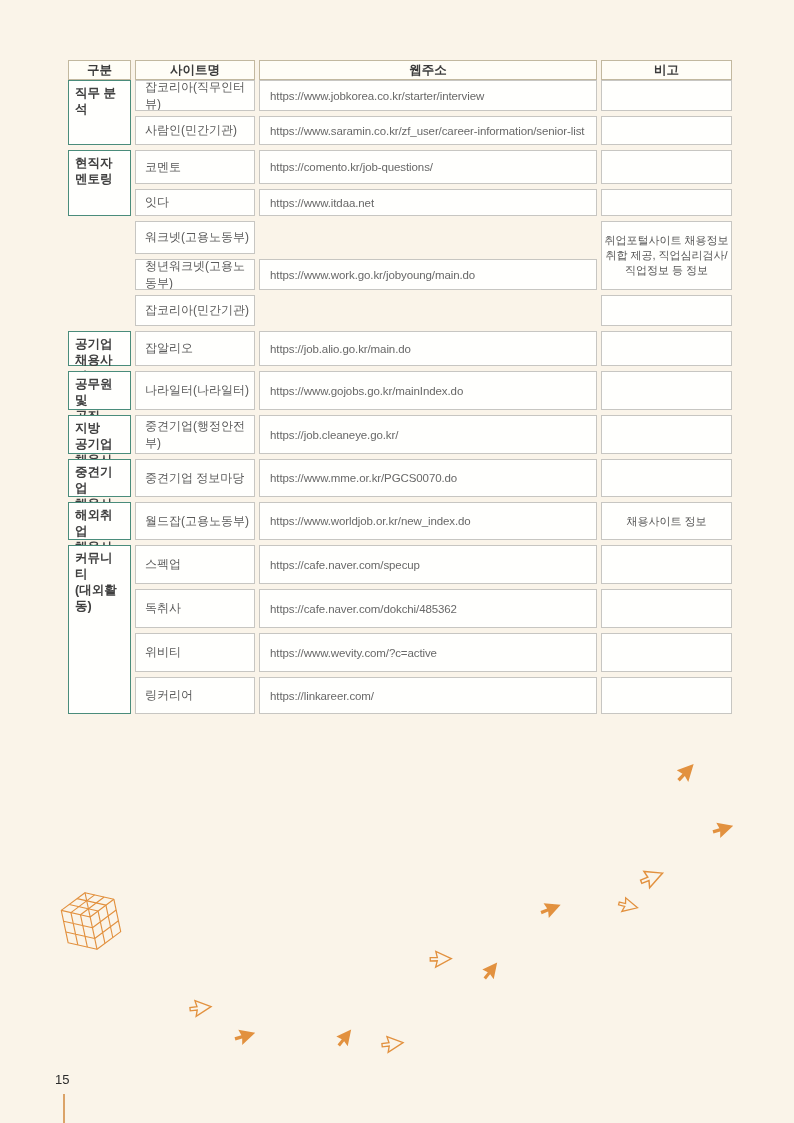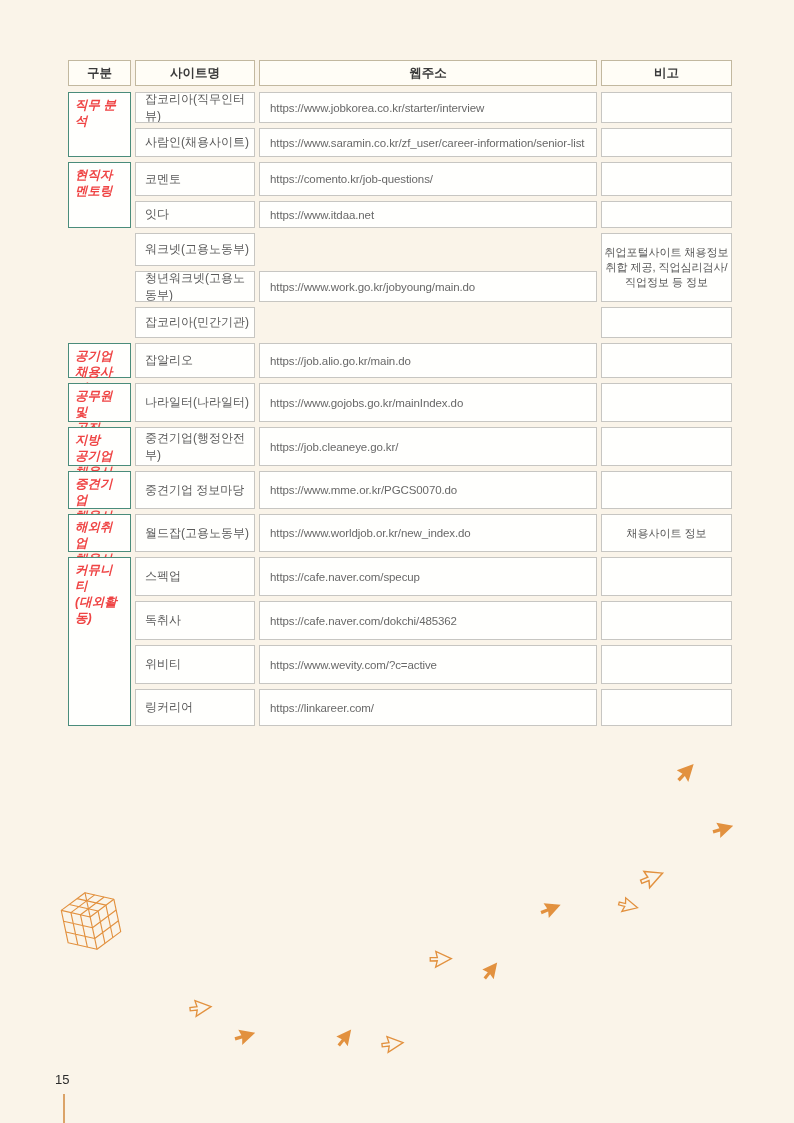--- a/index.html
+++ b/index.html
@@ -10,43 +10,41 @@
     position:relative;overflow:hidden;
   }
   .page{position:absolute;inset:0;}
 
   
   .tbl{position:absolute;left:68px;top:60px;width:664px;}
   .thead{
     display:grid;
     grid-template-columns:63px 120px 338px 131px;
     column-gap:4px;
-    height:26px;
-    margin-bottom:6px;
+    height:20px;
   }
   .th{
     background:#fffdf6;
     border:1px solid #c2b89f;
     display:flex;align-items:center;justify-content:center;
     font-weight:bold;font-size:12.5px;color:#3b3b3b;
   }
   .tbody{
     display:grid;
     grid-template-columns:63px 120px 338px 131px;
     grid-template-rows:31px 29px 34px 27px 33px 31px 31px 35px 39px 39px 38px 38px 39px 39px 39px 37px;
     column-gap:4px;row-gap:5px;
   }
   .cat{
     grid-column:1;
     background:#fffffd;
     border:1.5px solid #4a8c7b;
-    color:#ef4444;font-weight:bold;font-size:12.5px;line-height:1.28;
+    color:#404040;font-weight:bold;font-size:12.5px;line-height:1.28;
     padding:4px 6px;
     white-space:pre-line;
-    font-style:italic;
   }
   .cell{
     background:#fffffd;
     border:1px solid #c7c6c2;
     display:flex;align-items:center;
     overflow:hidden;
   }
   .site{grid-column:2;font-size:12px;color:#5a5a5a;padding-left:9px;}
   .url{grid-column:3;font-size:11.5px;color:#686868;padding-left:10px;letter-spacing:-0.1px;}
   .note{grid-column:4;font-size:11px;color:#555;justify-content:center;text-align:center;white-space:pre-line;line-height:1.35;}
@@ -89,21 +87,21 @@
 채용사이트</div>
       <div class="cat" style="grid-row:12">해외취업
 채용사이트</div>
       <div class="cat" style="grid-row:13 / span 4">커뮤니티
 (대외활동)</div>
 
       <div class="cell site" style="grid-row:1">잡코리아(직무인터뷰)</div>
       <div class="cell url" style="grid-row:1">https://www.jobkorea.co.kr/starter/interview</div>
       <div class="cell note" style="grid-row:1"></div>
 
-      <div class="cell site" style="grid-row:2">사람인(채용사이트)</div>
+      <div class="cell site" style="grid-row:2">사람인(민간기관)</div>
       <div class="cell url" style="grid-row:2">https://www.saramin.co.kr/zf_user/career-information/senior-list</div>
       <div class="cell note" style="grid-row:2"></div>
 
       <div class="cell site" style="grid-row:3">코멘토</div>
       <div class="cell url" style="grid-row:3">https://comento.kr/job-questions/</div>
       <div class="cell note" style="grid-row:3"></div>
 
       <div class="cell site" style="grid-row:4">잇다</div>
       <div class="cell url" style="grid-row:4">https://www.itdaa.net</div>
       <div class="cell note" style="grid-row:4"></div>

